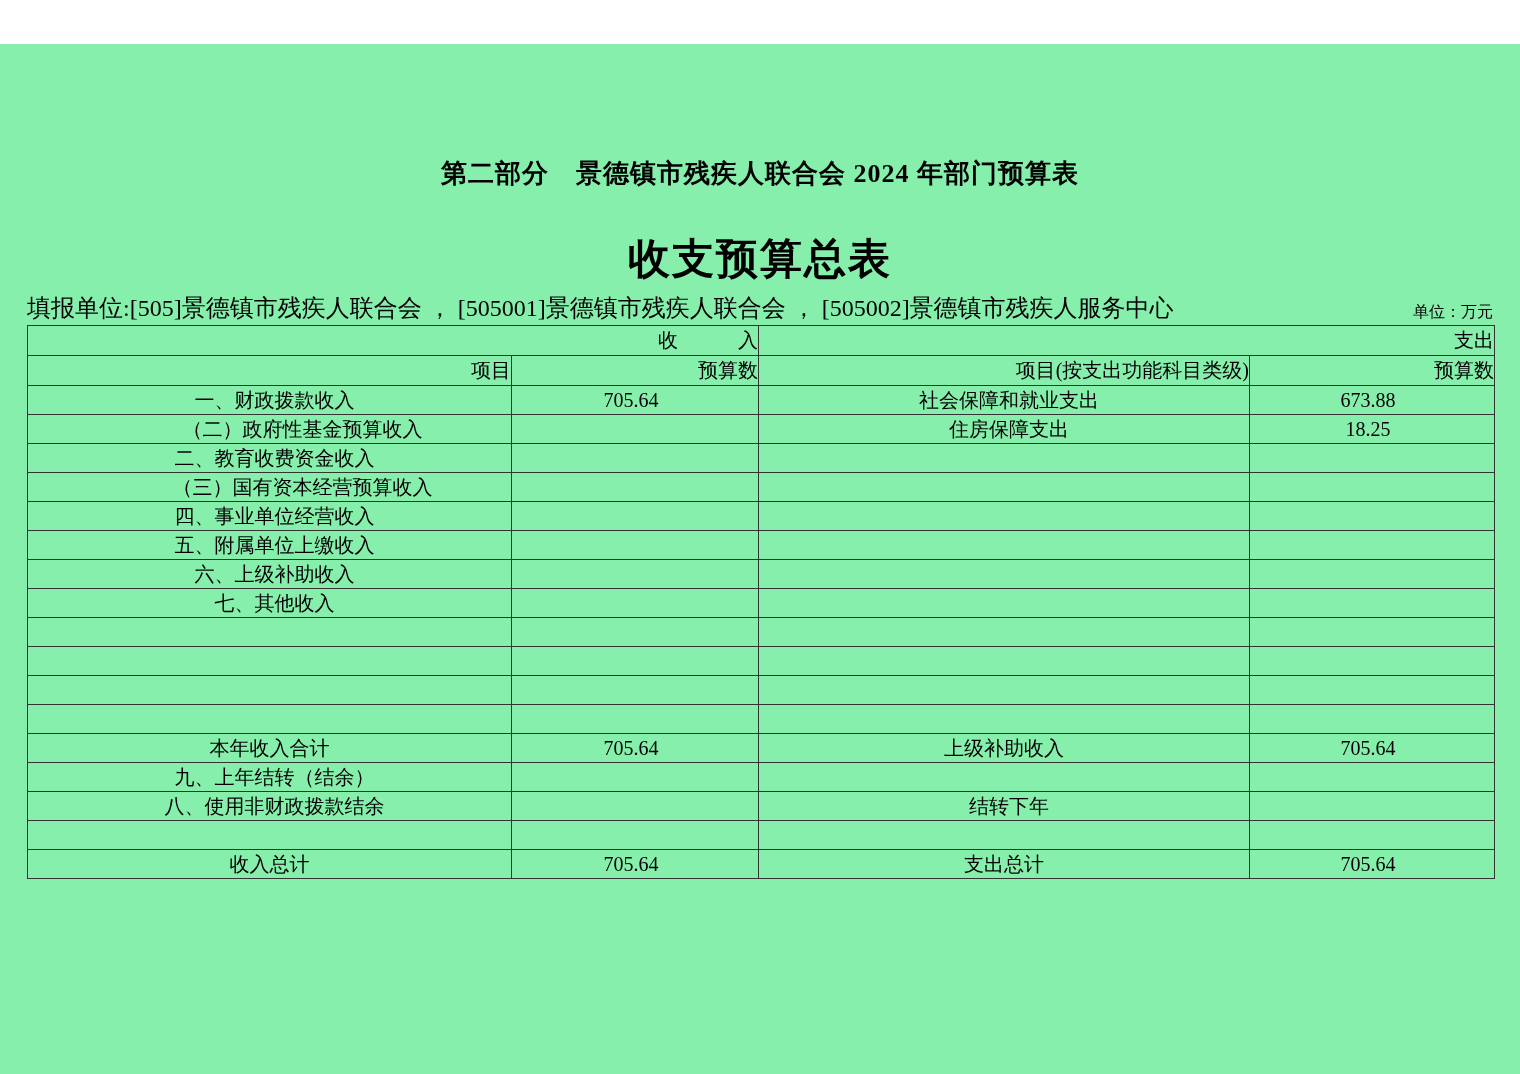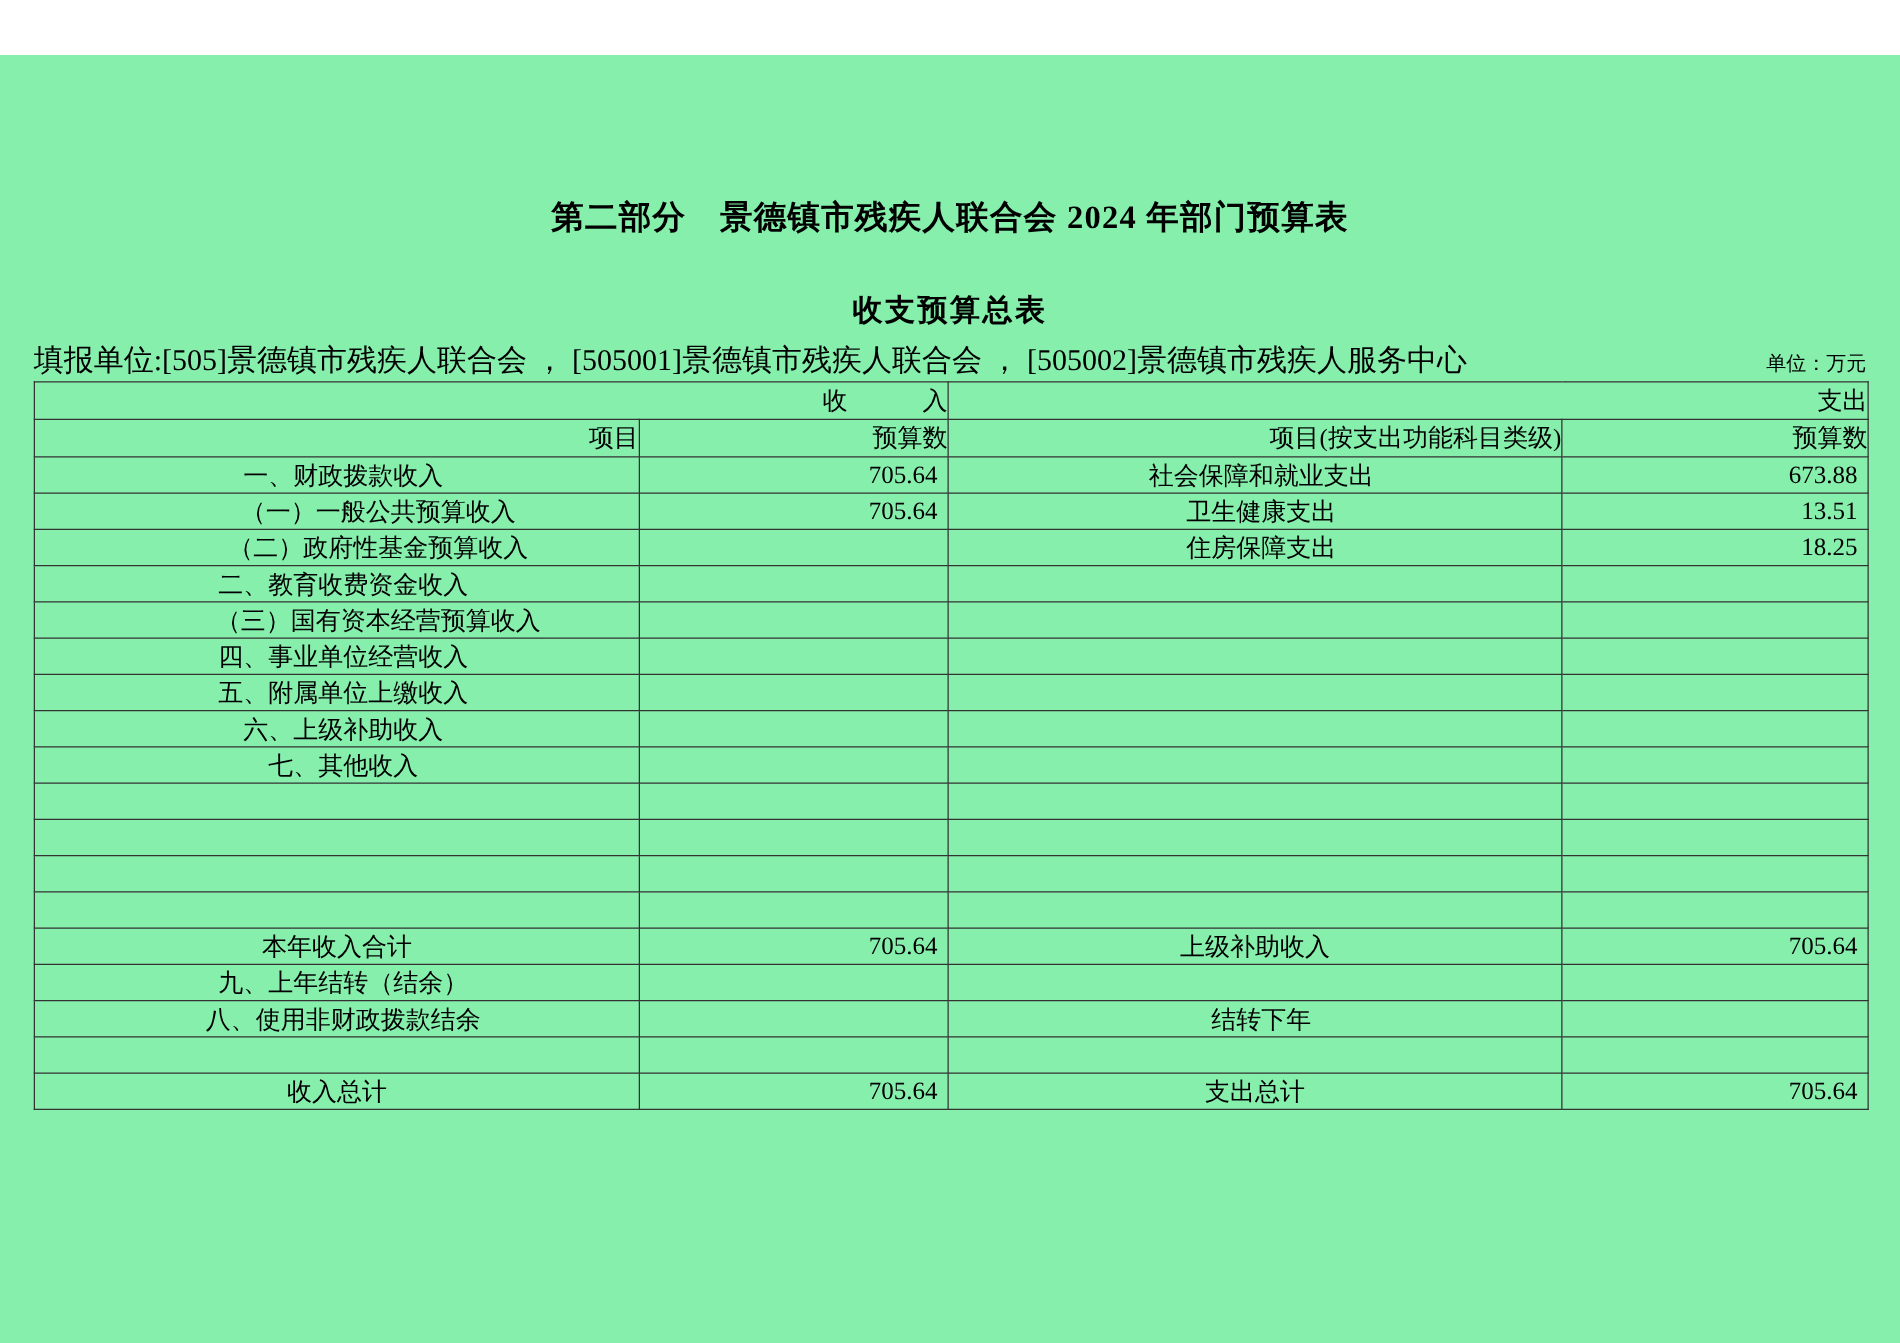--- a/index.html
+++ b/index.html
@@ -23,21 +23,21 @@
     text-align: center;
     font-size: 26px;
     line-height: 1.2;
     font-weight: bold;
     letter-spacing: 1px;
   }
   .table-title {
     margin: 0;
     padding-top: 47px;
     text-align: center;
-    font-size: 24px;
+    font-size: 42px;
     line-height: 1.1;
     font-weight: bold;
     letter-spacing: 2px;
   }
   .meta-row {
     display: flex;
     justify-content: space-between;
     align-items: flex-end;
     margin: 12px 27px 2px 27px;
   }
@@ -73,21 +73,21 @@
   td.item {
     text-align: center;
     padding-left: 10px;
   }
   td.item.indent { padding-left: 66px; }
   td.item.center {
     text-align: center;
     padding-left: 0;
   }
   td.num {
-    text-align: right;
+    text-align: center;
     padding-right: 8px;
   }
 </style>
 </head>
 <body>
 
 <div class="page">
 
   <h1 class="section-title">第二部分　景德镇市残疾人联合会 2024 年部门预算表</h1>
 
@@ -118,26 +118,20 @@
       </tr>
     </thead>
     <tbody>
       <tr>
         <td class="item">一、财政拨款收入</td>
         <td class="num">705.64</td>
         <td class="item">社会保障和就业支出</td>
         <td class="num">673.88</td>
       </tr>
       <tr>
-        <td class="item indent">（一）一般公共预算收入</td>
-        <td class="num">705.64</td>
-        <td class="item">卫生健康支出</td>
-        <td class="num">13.51</td>
-      </tr>
-      <tr>
         <td class="item indent">（二）政府性基金预算收入</td>
         <td class="num"></td>
         <td class="item">住房保障支出</td>
         <td class="num">18.25</td>
       </tr>
       <tr>
         <td class="item">二、教育收费资金收入</td>
         <td class="num"></td>
         <td class="item"></td>
         <td class="num"></td>

